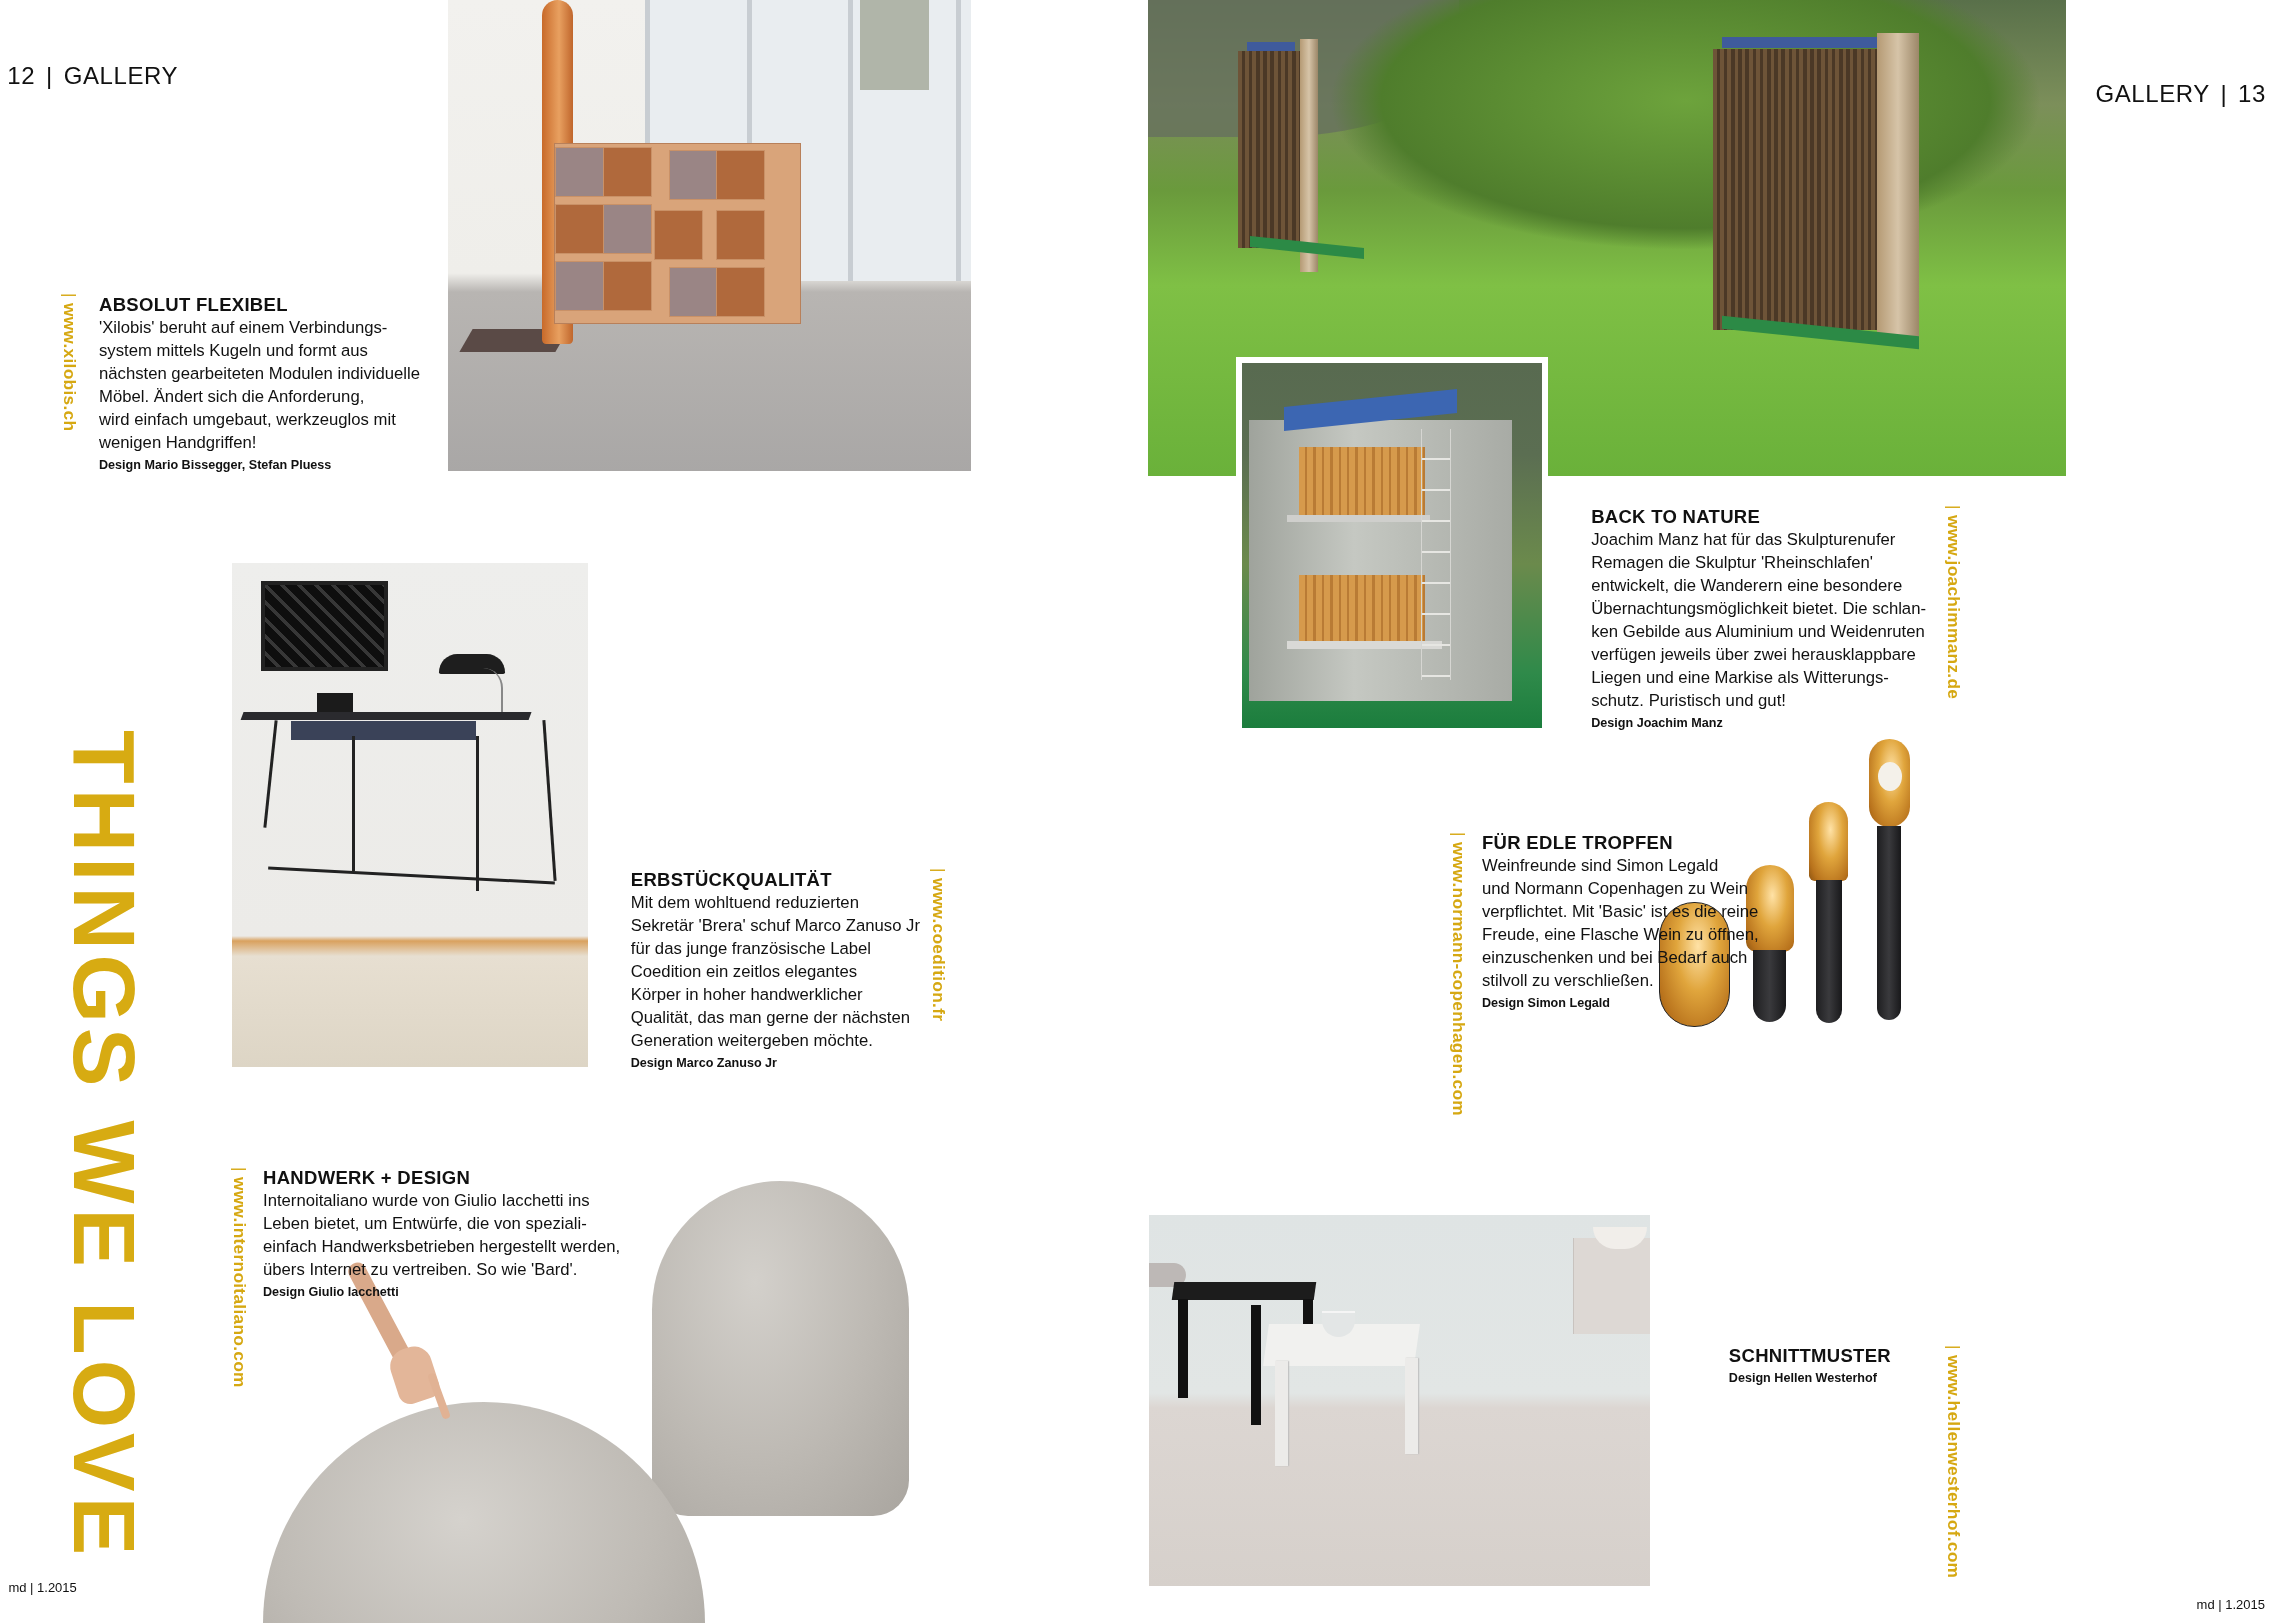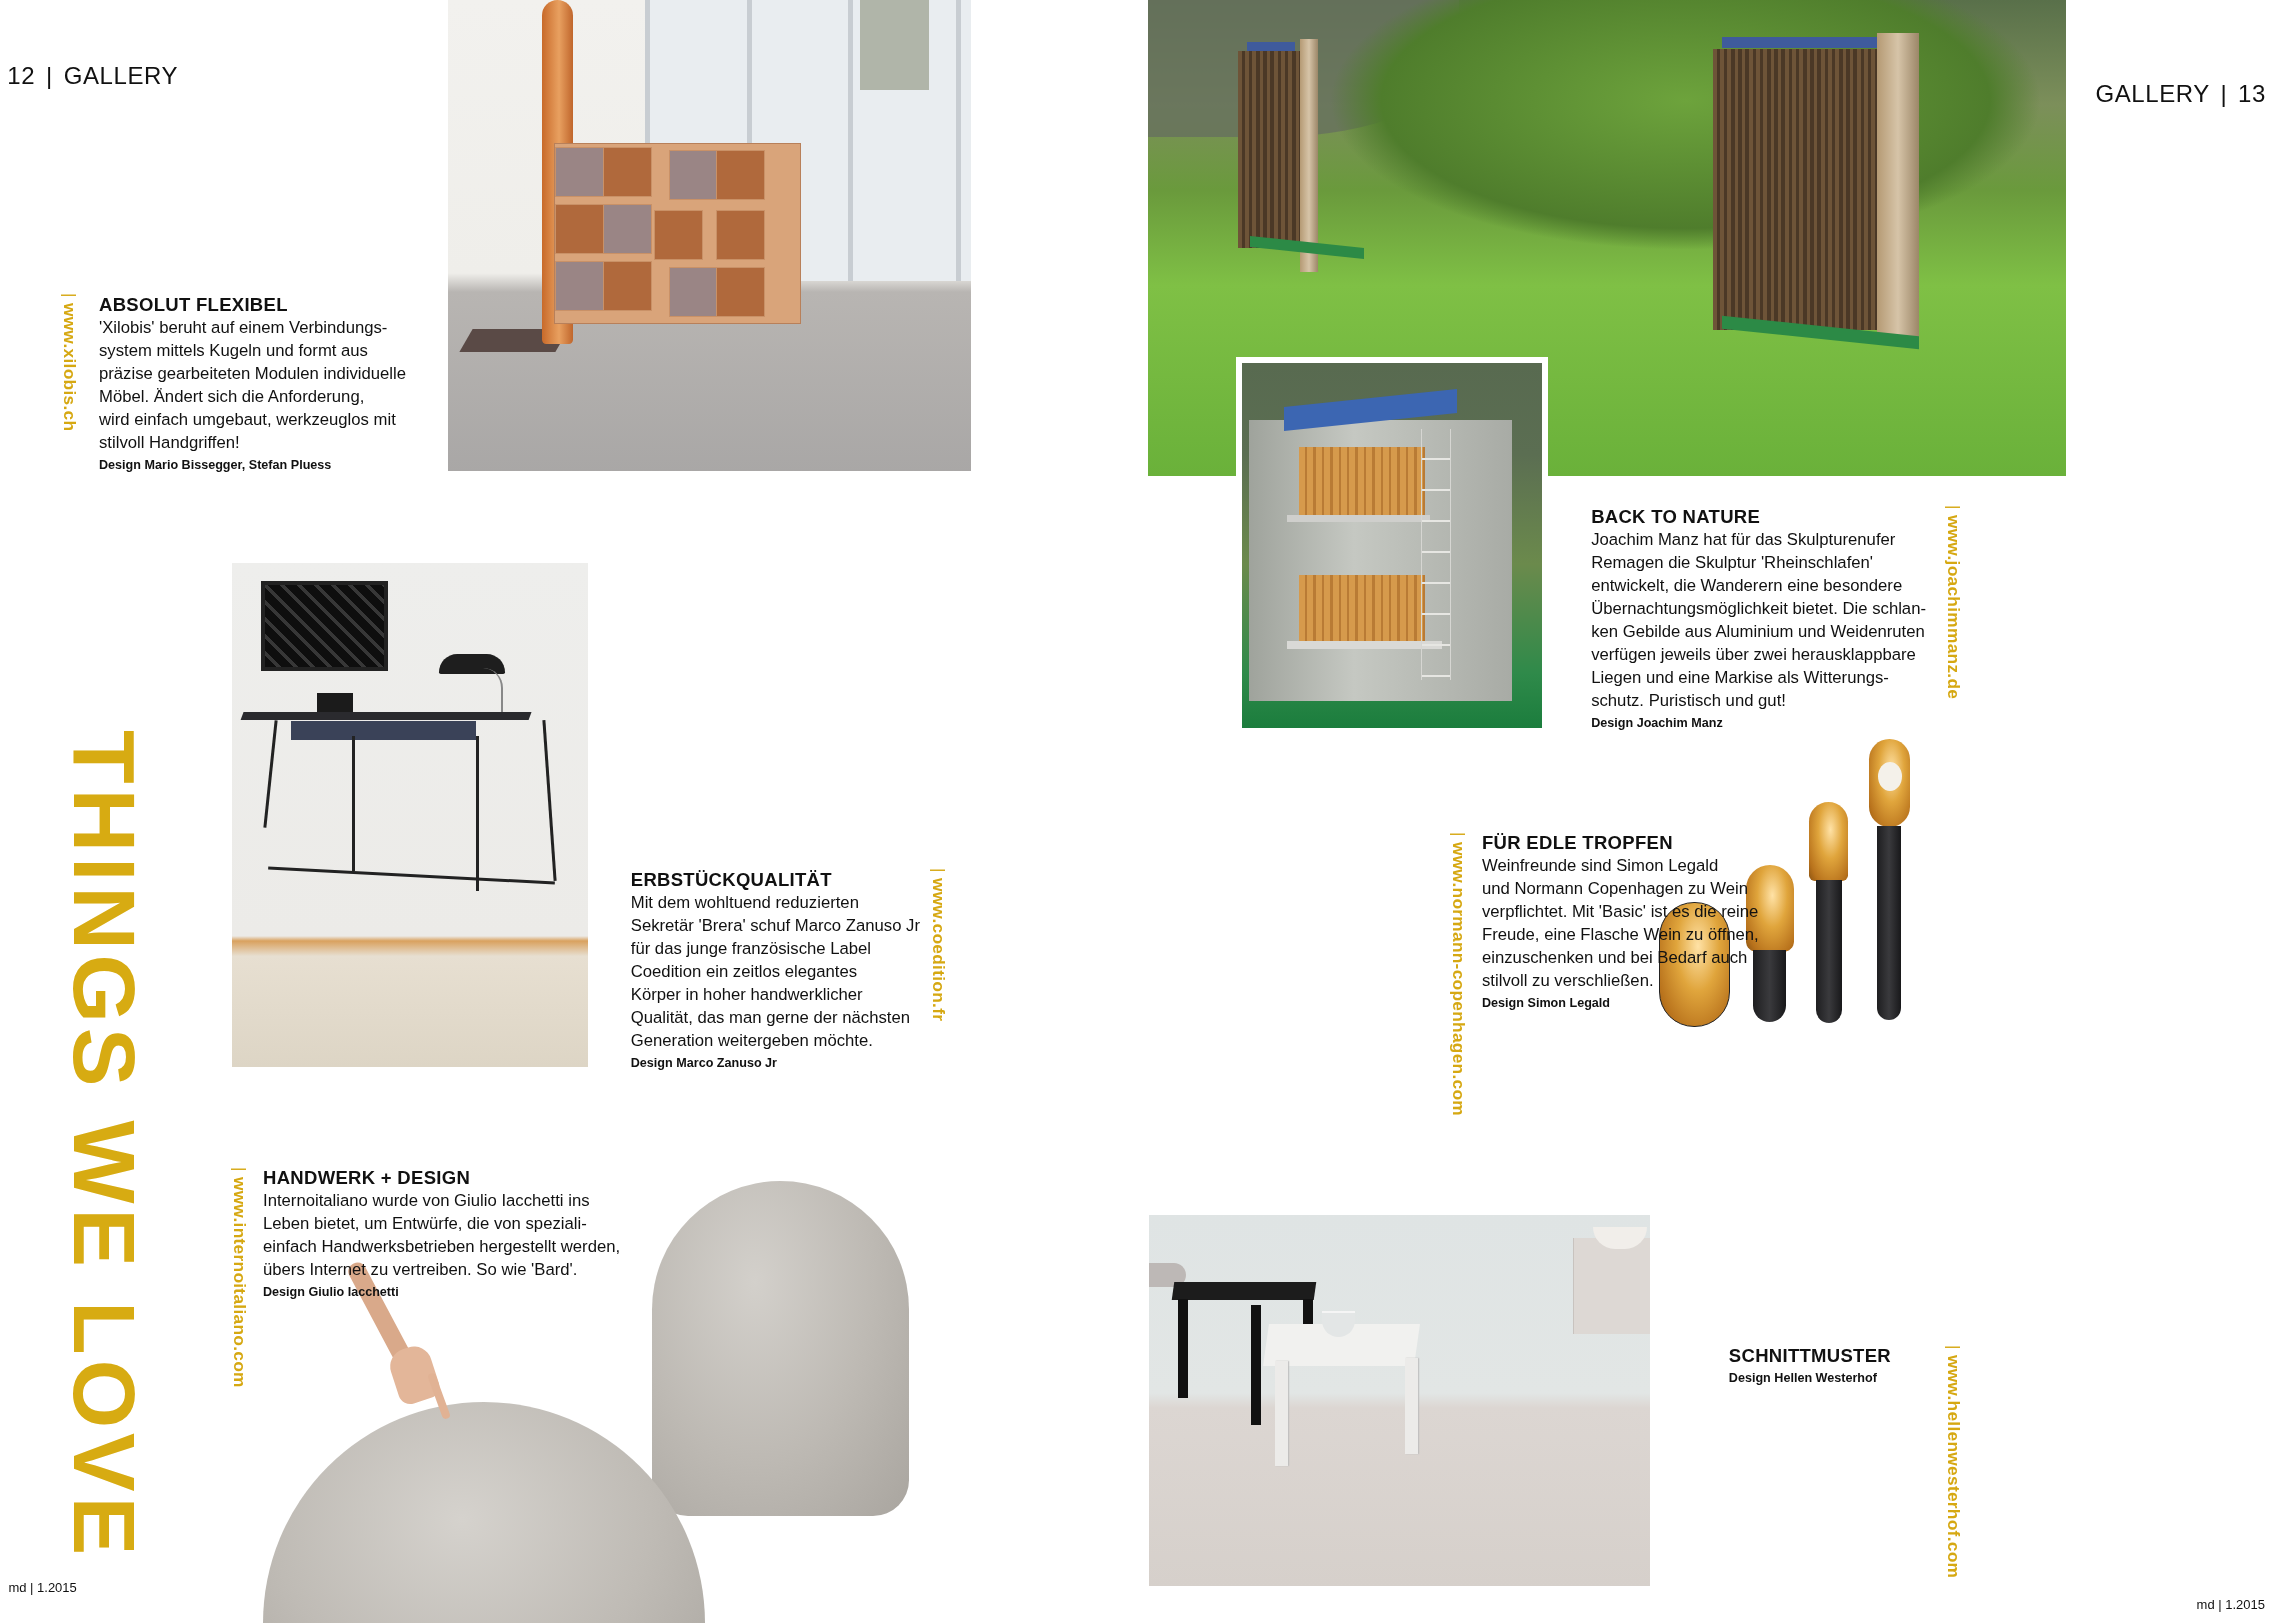--- a/index.html
+++ b/index.html
@@ -215,24 +215,24 @@
 </div>
 
 <div class="url" style="left:59px;top:293px;">
   <span class="bar">| </span><span>www.xilobis.ch</span>
 </div>
 <div class="abs art" style="left:99px;top:293px;">
   <div class="ttl">ABSOLUT FLEXIBEL</div>
   <div class="body">
     <div>'Xilobis' beruht auf einem Verbindungs-</div>
       <div>system mittels Kugeln und formt aus</div>
-    <div>präzise gearbeiteten Modulen individuelle</div>
+    <div>nächsten gearbeiteten Modulen individuelle</div>
       <div>Möbel. Ändert sich die Anforderung,</div>
     <div>wird einfach umgebaut, werkzeuglos mit</div>
-      <div>stilvoll Handgriffen!</div>
+      <div>wenigen Handgriffen!</div>
   </div>
   <div class="credit">Design Mario Bissegger, Stefan Pluess</div>
 </div>
 
 <div class="abs art r" style="right:1375px;top:868px;">
   <div class="ttl">ERBSTÜCKQUALITÄT</div>
   <div class="body">
     <div>Mit dem wohltuend reduzierten</div>
       <div>Sekretär 'Brera' schuf Marco Zanuso Jr</div>
     <div>für das junge französische Label</div>

